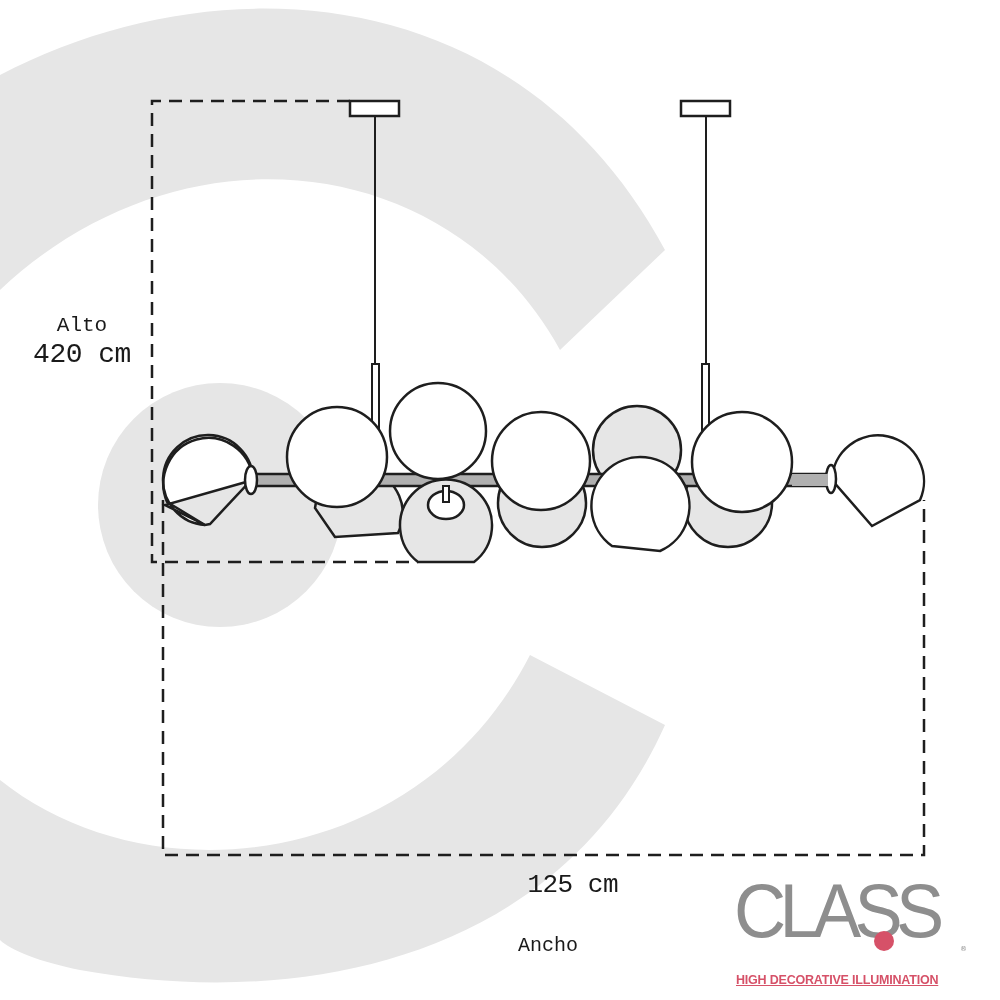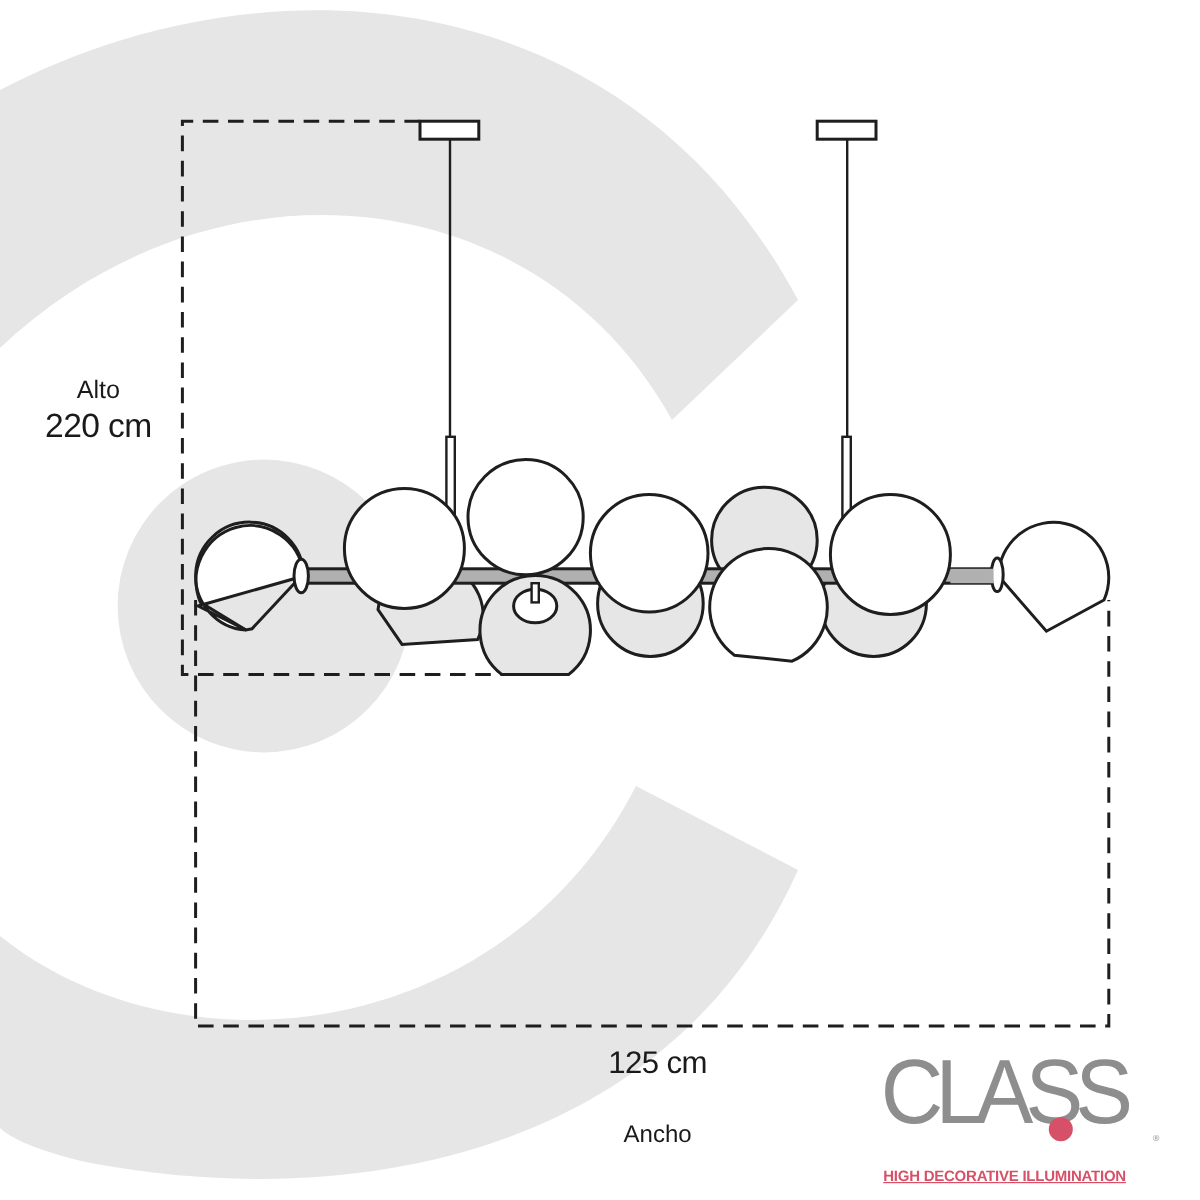--- a/index.html
+++ b/index.html
@@ -1,21 +1,21 @@
 <!DOCTYPE html>
 <html><head>
   <meta charset="utf-8">
   <style>
     html, body { margin: 0; padding: 0; background: #ffffff; }
     body { width: 1000px; height: 1000px; position: relative; overflow: hidden; font-family: "DejaVu Sans", sans-serif; }
     #canvas { position: absolute; left: 0; top: 0; width: 1000px; height: 1000px; }
-    .label { position: absolute; color: #1a1a1a; font-family: Liberation Sans, sans-serif; font-weight: 300; text-align: center; line-height: 1; }
+    .label { position: absolute; color: #1a1a1a; font-family: Liberation Mono, monospace; font-weight: 300; text-align: center; line-height: 1; }
     #alto-label { left: 22px; top: 315px; width: 120px; font-size: 21px; }
     #alto-value { left: 20px; top: 341px; width: 124px; font-size: 28px; letter-spacing: -0.5px; }
-    #ancho-value { left: 478px; top: 872px; width: 140px; font-size: 26px; letter-spacing: -0.5px; }
+    #ancho-value { left: 478px; top: 872px; width: 140px; font-size: 26px; letter-spacing: -0.5px; text-align: right; }
     #ancho-label { left: 478px; top: 936px; width: 140px; font-size: 20px; }
     #logo { position: absolute; left: 728px; top: 885px; width: 262px; height: 110px; }
     #logo-word { position: absolute; left: 6px; top: -12px; font-family: "Liberation Sans", sans-serif; font-size: 76px; font-weight: 400; color: #8e8e8e; letter-spacing: -7px; line-height: 1; transform: scaleX(0.95); transform-origin: left; }
     #logo-dot { position: absolute; left: 146px; top: 46px; width: 20px; height: 20px; border-radius: 50%; background: #d65168; }
     #logo-reg { position: absolute; left: 232px; top: 60px; font-size: 7px; color: #8e8e8e; }
     #logo-tagline { position: absolute; left: 8px; top: 88px; font-family: "Liberation Sans", sans-serif; font-size: 12.5px; font-weight: 700; color: #d65168; letter-spacing: -0.2px; white-space: nowrap; text-decoration: underline; }
   </style>
 </head>
 <body>
 
@@ -69,21 +69,21 @@
     <path d="M 612 546 A 49 49 0 1 1 660 551 Z"></path>
     <circle cx="742" cy="462" r="50"></circle>
 
     <path d="M 832 480 A 46 46 0 1 1 920 500 L 872 526 Z"></path>
     <ellipse cx="831" cy="479" rx="5" ry="14"></ellipse>
     <rect x="792" y="474" width="36" height="12" fill="#b0b0b0" stroke="none"></rect>
   </g>
 </svg>
 
 <div class="label" id="alto-label">Alto</div>
-<div class="label" id="alto-value">220 cm</div>
+<div class="label" id="alto-value">420 cm</div>
 <div class="label" id="ancho-value">125 cm</div>
 <div class="label" id="ancho-label">Ancho</div>
 
 <div id="logo">
   <div id="logo-word">CLASS</div>
   <div id="logo-dot"></div>
   <div id="logo-reg">®</div>
   <div id="logo-tagline">HIGH DECORATIVE ILLUMINATION</div>
 </div>
 

